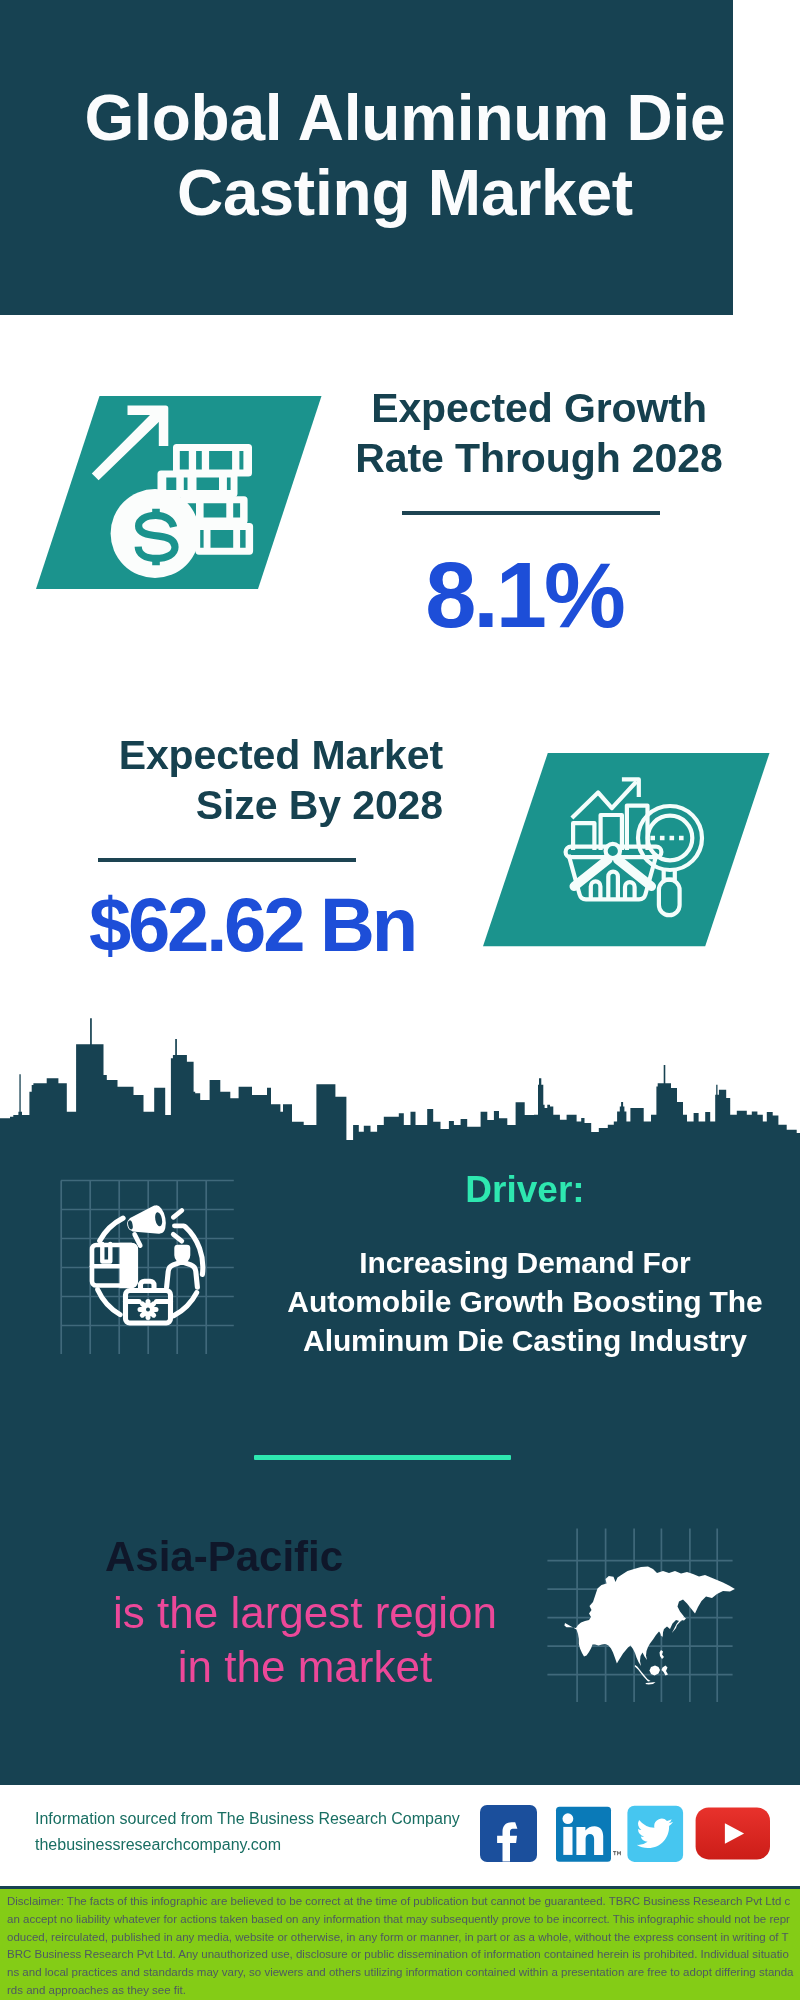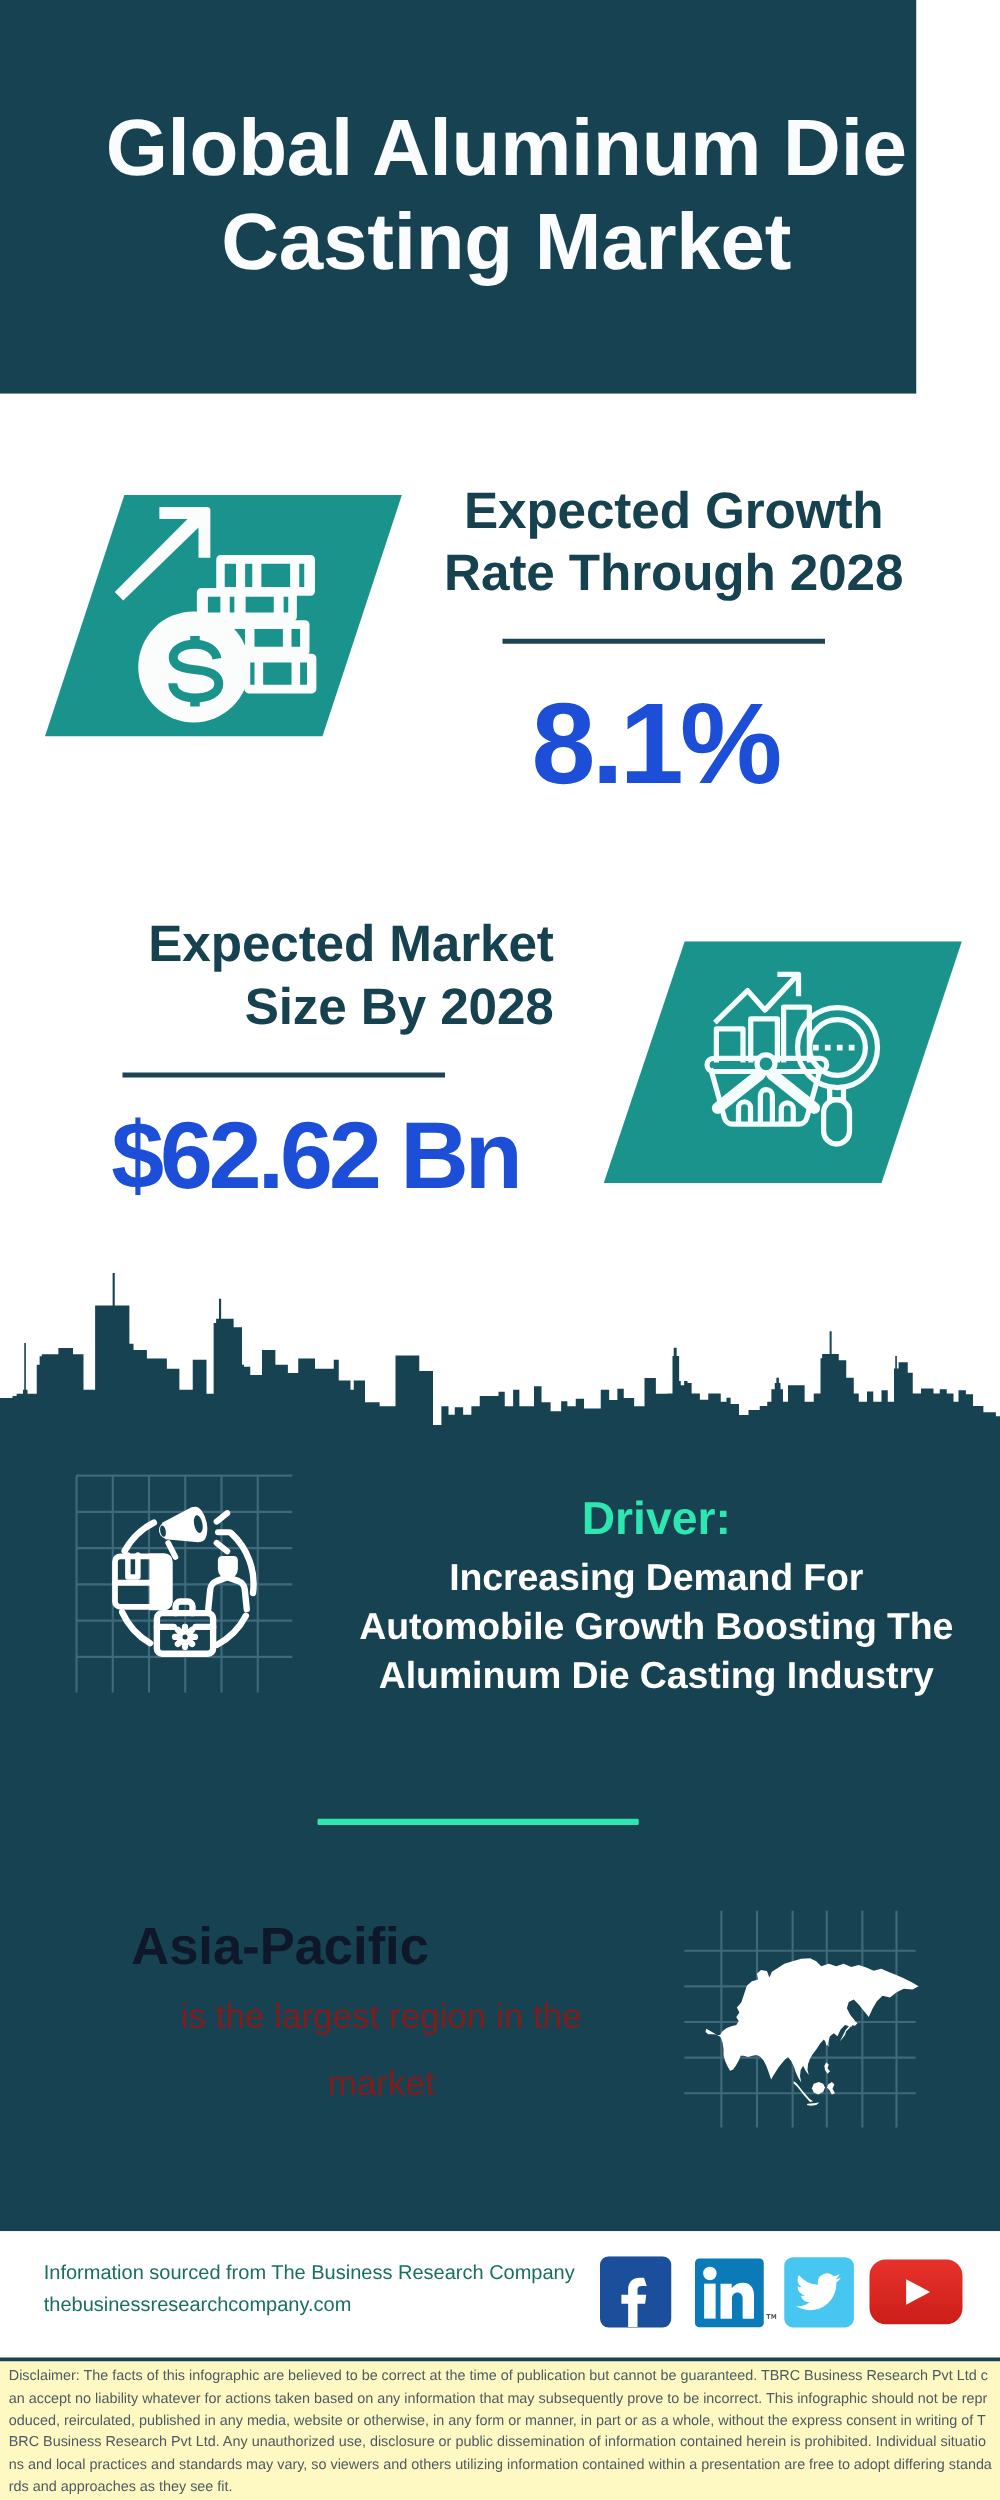--- a/index.html
+++ b/index.html
@@ -58,36 +58,36 @@
     position:absolute; text-align:center; color:#ffffff;
     font-weight:bold; font-size:30px; line-height:39px; letter-spacing:-0.1px;
   }
   .green-rule { position:absolute; height:5px; background:#2ee7b0; border-radius:1px; }
 
   .region-head {
     position:absolute; text-align:left; color:#0f172a;
     font-weight:bold; font-size:42px; line-height:50px;
   }
   .region-body {
-    position:absolute; text-align:center; color:#7f1d1d;
-    font-weight:normal; font-size:28px; line-height:54px;
+    position:absolute; text-align:center; color:#ec4899;
+    font-weight:normal; font-size:44px; line-height:54px;
   }
 
   
   .footer { position:absolute; left:0; top:1785px; width:800px; height:110px; background:#fff; }
   .source-text {
     position:absolute; left:35px; top:1806px; width:460px;
     color:#186e62; font-size:16px; line-height:26px;
   }
   .social { position:absolute; top:1805px; }
   .social svg { display:block; }
 
   .disclaimer-wrap {
     position:absolute; left:0; top:1886px; width:800px; height:114px;
-    background:#fef9c3; border-top:3px solid #174252;
+    background:#84cc16; border-top:3px solid #174252;
   }
   .disclaimer {
     position:absolute; left:7px; top:4px; width:787px;
     color:#4e5a61; font-size:11.5px; line-height:17.8px; text-align:left;
     word-break:break-all; overflow-wrap:anywhere;
     font-family:"Liberation Sans", sans-serif;
   }
 </style>
 </head>
 <body>
@@ -229,21 +229,21 @@
             <g stroke="#ffffff" stroke-width="5.0" stroke-linecap="round">
               <path d="M93.0 129.5 v16.0 M85.0 137.5 h16.0 M87.3 131.8 L98.7 143.2 M98.7 131.8 L87.3 143.2"></path>
             </g>
             <circle cx="93.0" cy="137.5" r="6.4" fill="#ffffff" stroke="none"></circle>
             <circle cx="93.0" cy="137.5" r="2.0" fill="#174252" stroke="none"></circle>
           </g>
         </g>
       </g>
     </svg>
   </div>
-  <div class="driver-head" style="left:280px;top:1193px;width:490px;">Driver:</div>
+  <div class="driver-head" style="left:280px;top:1168px;width:490px;">Driver:</div>
   <div class="driver-body" style="left:275px;top:1243px;width:500px;">Increasing Demand For Automobile Growth Boosting The Aluminum Die Casting Industry</div>
 
   <div class="green-rule" style="left:254px;top:1455px;width:257px;"></div>
 
   <div class="region-head" style="left:105px;top:1532px;width:400px;">Asia-Pacific</div>
   <div class="region-body" style="left:105px;top:1586px;width:400px;">is the largest region in the market</div>
   <div id="mapicon" style="position:absolute;left:547px;top:1528px;">
     <svg width="190" height="178" viewBox="0 0 190 178">
       <g stroke="#40697b" stroke-width="1.7">
         <path d="M30.1 0.6 V174 M58.6 0.6 V174 M87.1 0.6 V174 M114.4 0.6 V174 M142.9 0.6 V174 M170.2 0.6 V174"></path>

